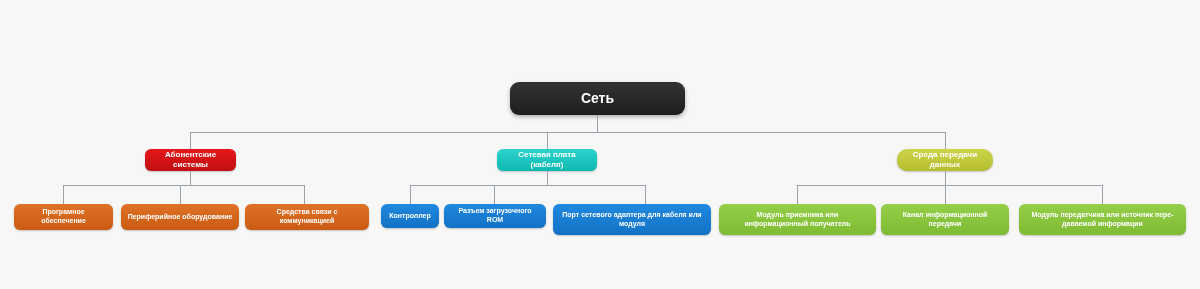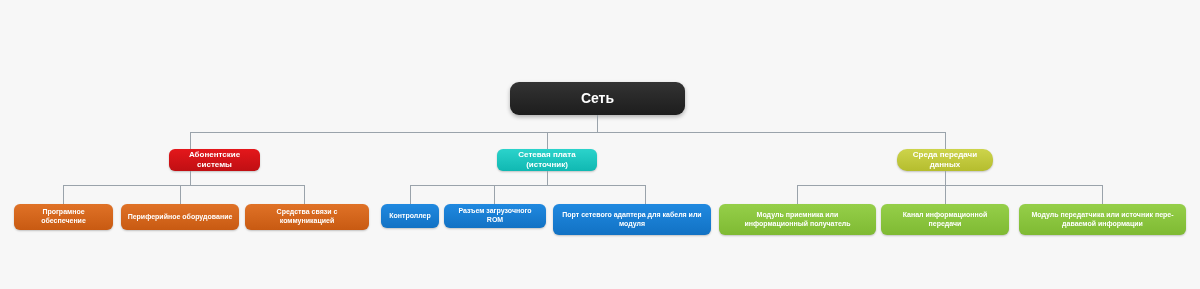--- a/index.html
+++ b/index.html
@@ -53,21 +53,20 @@
     font-weight: bold;
     box-shadow: 0 2px 4px rgba(0,0,0,0.30);
   }
 
   
   .node.red {
     background: #d51317;
     background-image: linear-gradient(to bottom, #e4171b 0%, #c00f13 100%);
     font-size: 8px;
     font-weight: bold;
-    margin-left: 24px;
   }
   .node.cyan {
     background: #1dc7c0;
     background-image: linear-gradient(to bottom, #2bd3cb 0%, #10b8b2 100%);
     font-size: 8px;
     font-weight: bold;
   }
   .node.olive {
     background: #c3cb3c;
     background-image: linear-gradient(to bottom, #cdd44b 0%, #b5bd2e 100%);
@@ -109,21 +108,21 @@
   <div class="conn h" style="left:190px; top:132px; width:755px;"></div>
   <div class="conn v" style="left:190px; top:132px; height:17px;"></div>
   <div class="conn v" style="left:547px; top:132px; height:17px;"></div>
   <div class="conn v" style="left:945px; top:132px; height:17px;"></div>
 
   <div class="node red" style="left:145px; top:149px; width:91px; height:22px;">
     <span>Абонентские системы</span>
   </div>
 
   <div class="node cyan" style="left:497px; top:149px; width:100px; height:22px;">
-    <span>Сетевая плата (источник)</span>
+    <span>Сетевая плата (кабеля)</span>
   </div>
 
   <div class="node olive" style="left:897px; top:149px; width:96px; height:22px;">
     <span>Среда передачи данных</span>
   </div>
 
   <div class="conn v" style="left:190px; top:171px; height:14px;"></div>
   <div class="conn h" style="left:63px; top:185px; width:241px;"></div>
   <div class="conn v" style="left:63px; top:185px; height:19px;"></div>
   <div class="conn v" style="left:180px; top:185px; height:19px;"></div>

